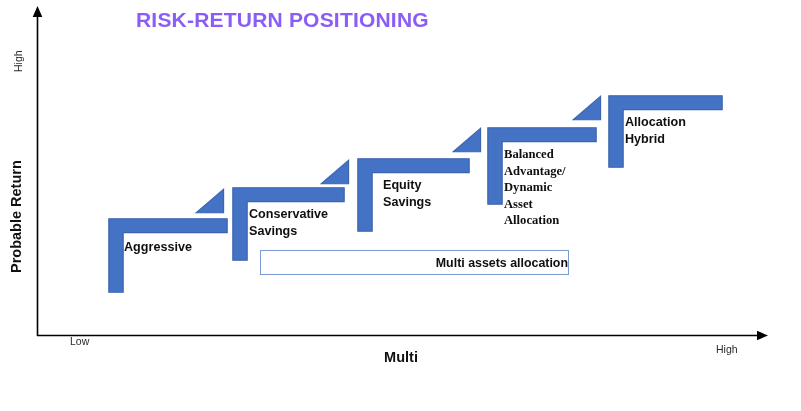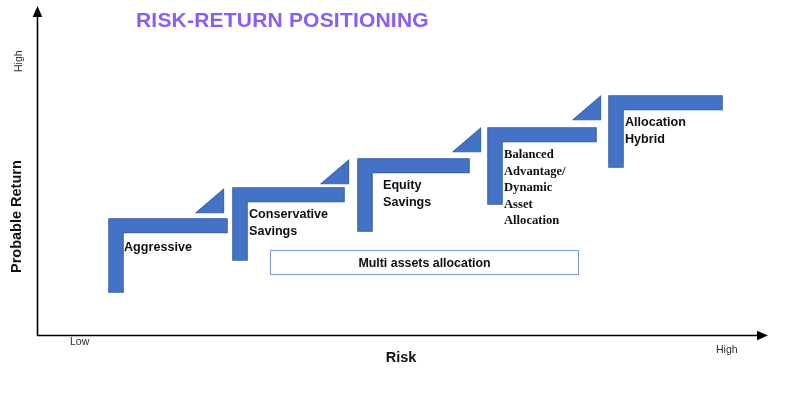--- a/index.html
+++ b/index.html
@@ -89,30 +89,30 @@
     font-size: 12.6px;
     font-weight: bold;
     color: #0f0f0f;
     line-height: 1.32;
     white-space: pre-line;
   }
 
   
   .multi-box {
     position: absolute;
-    left: 270px;
+    left: 260px;
     top: 250px;
     width: 309px;
     height: 25px;
     border: 1px solid #7b9ad0;
     background: #ffffff;
     box-sizing: border-box;
     display: flex;
     align-items: center;
-    justify-content: center;
+    justify-content: flex-end;
   }
   .multi-box-label {
     font-size: 12.4px;
     font-weight: bold;
     color: #0f0f0f;
     white-space: nowrap;
   }
 </style>
 </head>
 <body>
@@ -130,21 +130,21 @@
     <line x1="37" y1="335.5" x2="760" y2="335.5" stroke="#000000" stroke-width="1.6"></line>
 
     <polygon points="768,335.5 757,330.7 757,340.3" fill="#000000"></polygon>
   </svg>
 
   <div class="axis-tick-label tick-high-y">High</div>
   <div class="axis-tick-label tick-low-y">Low</div>
   <div class="axis-tick-label tick-high-x">High</div>
 
   <div class="axis-name axis-name-y">Probable Return</div>
-  <div class="axis-name axis-name-x">Risk</div>
+  <div class="axis-name axis-name-x">Multi</div>
 
   <div class="step" style="left:108px; top:218px;">
     <svg class="lshape" width="120" height="75" viewBox="0 0 120 75">
       <path d="M0.8,0.8 L119.2,0.8 L119.2,14.6 L15.2,14.6 L15.2,74.2 L0.8,74.2 Z" fill="#4472C4" stroke="#3B63AE" stroke-width="1.1" stroke-linejoin="miter"></path>
     </svg>
     <div class="step-label" style="left:16px; top:21px;">Aggressive</div>
   </div>
   <svg class="tri" style="position:absolute; left:195px; top:188px;" width="30" height="26" viewBox="0 0 30 26">
     <polygon points="28.6,1.2 28.6,24.8 1.2,24.8" fill="#4472C4" stroke="#3B63AE" stroke-width="1.1"></polygon>
   </svg>

